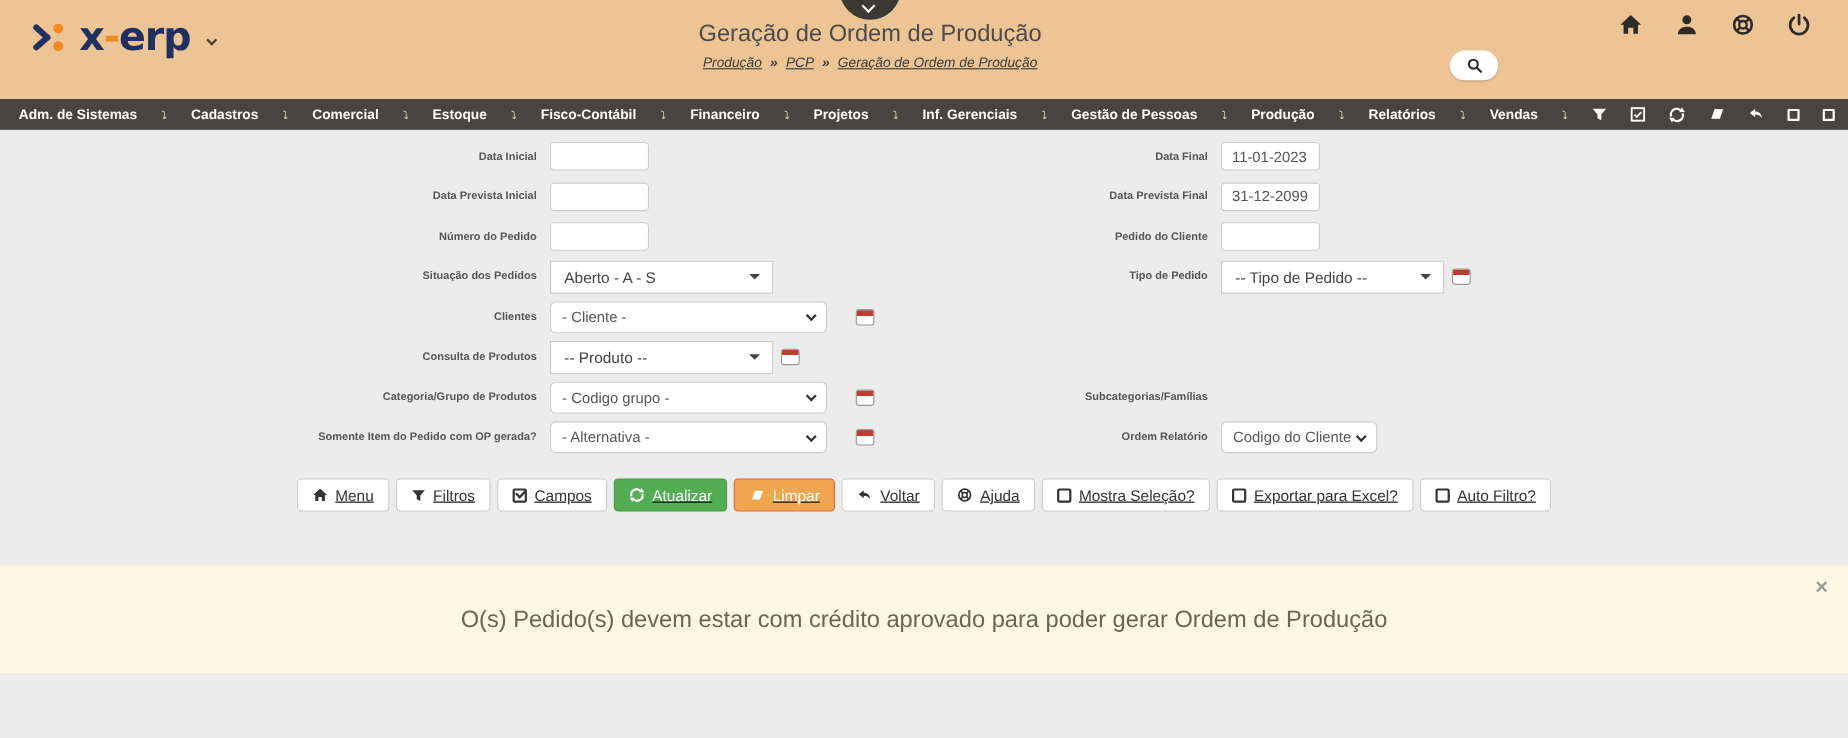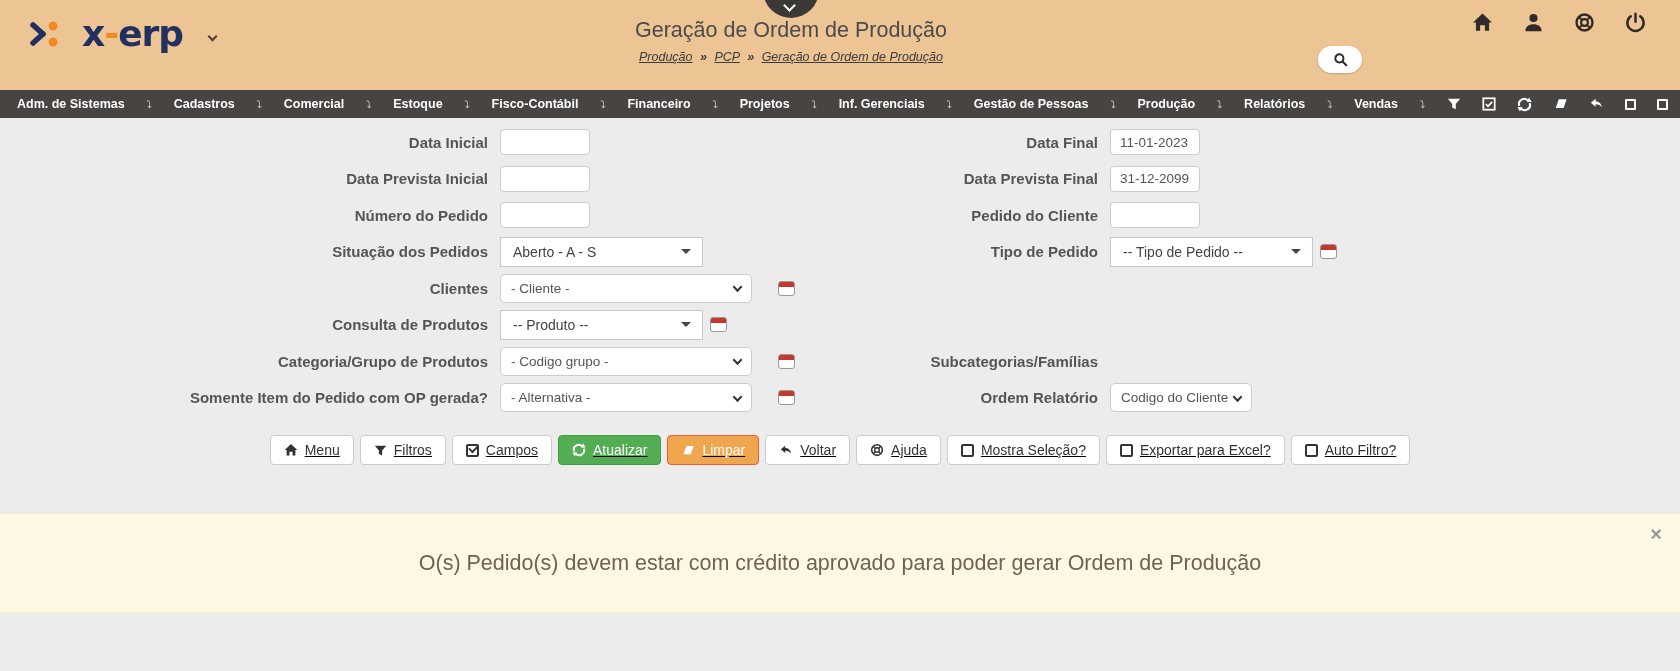--- a/index.html
+++ b/index.html
@@ -1,21 +1,21 @@
 <!DOCTYPE html>
 <html><head>
 <meta charset="utf-8">
 <style>
   * { margin:0; padding:0; box-sizing:border-box; }
   html,body { width:1680px; height:671px; overflow:hidden; }
   body { background:#ececec; font-family:"Liberation Sans","DejaVu Sans",sans-serif; }
 
   
   .hdr { height:90px; background:#edc494; position:relative; }
-  .logo { position:absolute; left:26px; top:16px; display:flex; align-items:center; gap:20px; cursor:pointer; }
+  .logo { position:absolute; left:26px; top:16px; display:flex; align-items:center; gap:10px; cursor:pointer; }
   .logo-text { font-size:36px; font-weight:bold; color:#203060; letter-spacing:-1px; font-family:"DejaVu Sans",sans-serif; line-height:1; }
   .logo-text .hy { color:#f18a20; }
   .logo-caret { width:7px; height:7px; border-right:2px solid #4a3f35; border-bottom:2px solid #4a3f35; transform:rotate(45deg); margin-left:6px; margin-top:4px; }
   .hdr-center { position:absolute; left:16px; right:114px; top:0; text-align:center; height:90px; }
   .toggle-circle { position:absolute; top:-38px; left:50%; margin-left:-28px; width:56px; height:56px; border-radius:50%; background:#3b3936; cursor:pointer; }
   .toggle-chev { position:absolute; left:50%; bottom:8px; width:9px; height:9px; margin-left:-6px; border-right:2.5px solid #fff; border-bottom:2.5px solid #fff; transform:rotate(45deg); }
   .page-title { padding-top:18px; font-size:21.5px; font-weight:normal; color:#4b4b4b; }
   .breadcrumb { margin-top:7px; font-size:12.5px; font-style:italic; color:#3b3b3b; }
   .bc-link { text-decoration:underline; cursor:pointer; }
   .bc-sep { font-weight:bold; padding:0 4px; }
@@ -27,21 +27,21 @@
   .menubar { height:28px; background:#484442; display:flex; align-items:center; padding-left:6px; }
   .menu-item { color:#fff; font-size:12.5px; font-weight:600; padding:0 11px; height:28px; display:flex; gap:22px; align-items:center; cursor:pointer; white-space:nowrap; }
   .mi-arrow::after { content:"⤵"; color:#efe2b2; font-size:10px; font-weight:normal; }
   .menubar-tools { margin-left:auto; display:flex; gap:21px; align-items:center; margin-right:12px; }
   .tool { color:#fff; cursor:pointer; display:flex; align-items:center; }
   .win-sq { width:11px; height:11px; border:2px solid #fff; border-radius:1px; }
 
   
   .form-section { padding-top:6px; }
   .frow { display:flex; height:36.5px; align-items:center; }
-  .lbl { text-align:right; padding-right:12px; font-size:15px; font-weight:bold; color:#555; line-height:1.15; }
+  .lbl { text-align:right; padding-right:12px; font-size:10px; font-weight:bold; color:#555; line-height:1.15; }
   .lbl-l { width:500px; }
   .fld-l { width:340px; display:flex; align-items:center; }
   .lbl-r { width:270px; }
   .fld-r { flex:1; display:flex; align-items:center; }
   .txt-input { width:90px; height:26px; border:1px solid #ccc; border-radius:4px; background:#fff; font-size:13.5px; color:#555; padding:0 9px; font-family:inherit; outline:none; }
   .dropdown { width:203px; height:30px; border:1px solid #c8c8c8; border-radius:0; background:#fff; display:flex; align-items:center; padding:0 12px; font-size:14px; color:#444; position:relative; cursor:pointer; }
   .caret { position:absolute; right:11px; width:0; height:0; border-left:5px solid transparent; border-right:5px solid transparent; border-top:5px solid #444; }
   .selectbox { width:252px; height:29px; border:1px solid #ccc; border-radius:5px; background:#fff; display:flex; align-items:center; padding:0 10px; font-size:13.5px; color:#555; position:relative; cursor:pointer; }
   .selectbox .chev { position:absolute; right:10px; top:50%; width:7px; height:7px; border-right:2px solid #333; border-bottom:2px solid #333; transform:translateY(-65%) rotate(45deg); }
   .selectbox.small { width:142px; }

